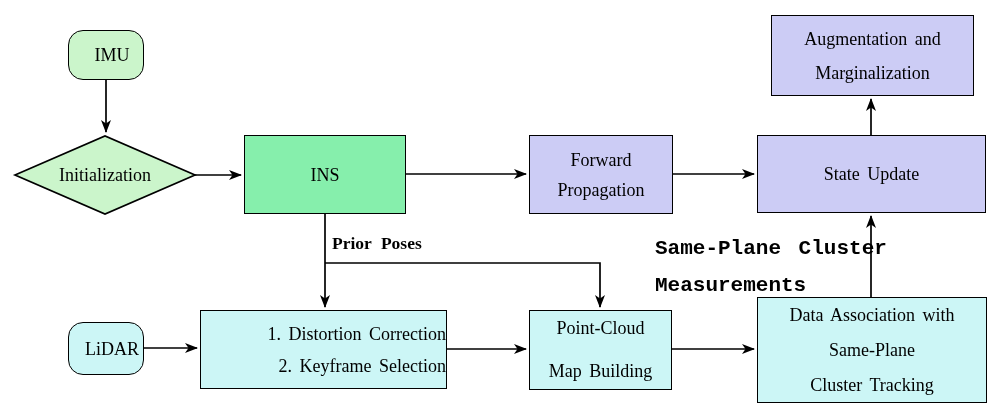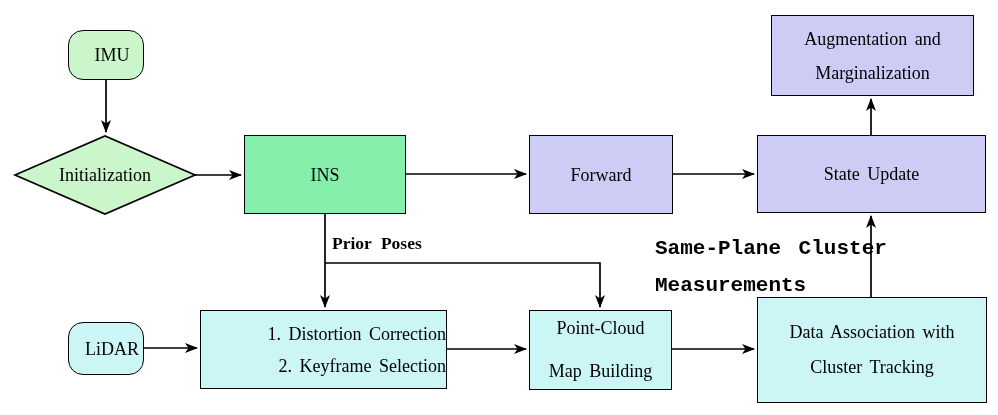--- a/index.html
+++ b/index.html
@@ -65,20 +65,21 @@
   </div>
 
   <div class="diamond-label" style="left:15px;top:160px;width:180px;height:30px;">Initialization</div>
 
   <div class="node" style="left: 244px; top: 135px; width: 162px; height: 79px; background: #86efac;">
     <div class="nline">INS</div>
   </div>
 
   <div class="node" style="left: 529px; top: 135px; width: 144px; height: 79px; background: rgb(204, 204, 245);">
     <div class="nline">Forward</div>
+    <div class="nline">Propagation</div>
   </div>
 
   <div class="node" style="left: 757px; top: 135px; width: 229px; height: 78px; background: rgb(204, 204, 245);">
     <div class="nline">State Update</div>
   </div>
 
   <div class="node lh34" style="left: 771px; top: 15px; width: 203px; height: 81px; background: rgb(204, 204, 245);">
     <div class="nline">Augmentation and</div>
     <div class="nline">Marginalization</div>
   </div>
@@ -92,20 +93,21 @@
     <div class="nline">2. Keyframe Selection</div>
   </div>
 
   <div class="node lh35" style="left: 529px; top: 310px; width: 143px; height: 80px; background: rgb(204, 246, 246); justify-content: space-between;">
     <div class="nline">Point-Cloud</div>
     <div class="nline">Map Building</div>
   </div>
 
   <div class="node lh35" style="left: 757px; top: 297px; width: 230px; height: 106px; background: rgb(204, 246, 246);">
     <div class="nline">Data Association with</div>
+    <div class="nline">Same-Plane</div>
     <div class="nline">Cluster Tracking</div>
   </div>
 
   <div class="elabel" style="left:332px;top:233px;">Prior Poses</div>
 
   <div class="elabel-block" style="left:655px;top:230px;width:235px;">
     <div>Same-Plane Cluster</div>
     <div>Measurements</div>
   </div>
 

